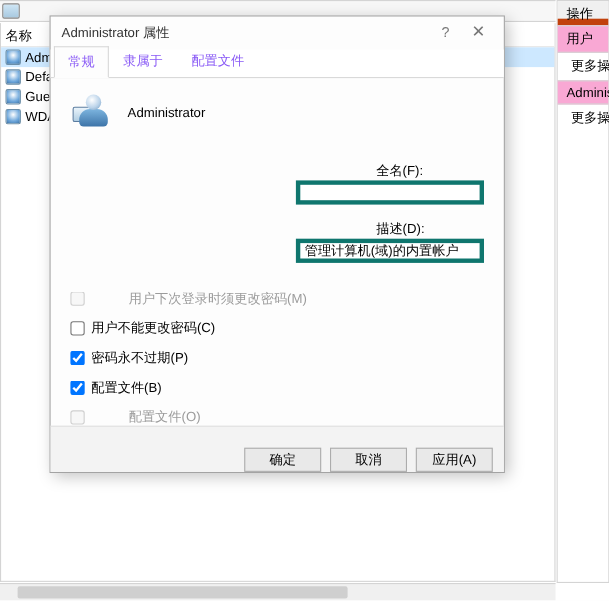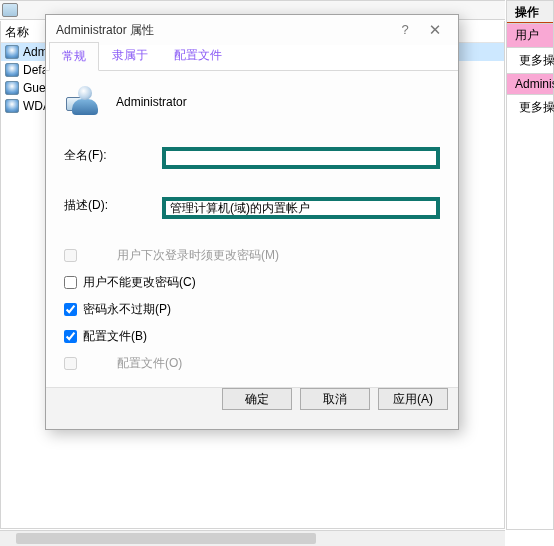--- a/index.html
+++ b/index.html
@@ -67,23 +67,23 @@
   .bg-right {
     position: absolute;
     left: 506px; top: 0;
     right: 0;
     height: 530px;
     border: 1px solid #d4d4d4;
   }
   .bg-right .ops-header {
     height: 22px;
     background: #f0f0f0;
-    border-bottom: 1px solid #c2410c;
+    border-bottom: 6px solid #c2410c;
     padding-left: 8px;
-    font-weight: bold;
+    font-weight: normal;
     line-height: 22px;
   }
   .bg-right .ops-item {
     padding: 4px 6px 4px 12px;
     white-space: nowrap;
   }
   .bg-right .ops-group {
     background: #f9a8d4;
     border-bottom: 1px solid #d4d4d4;
     border-top: 1px solid #d4d4d4;
@@ -170,22 +170,23 @@
     position: absolute;
     width: 20px; height: 14px;
     background: linear-gradient(#eaf4fb,#b0cde2);
     border: 1px solid #5a7ca0;
     border-radius: 2px;
     left: 0; top: 12px;
   }
   .identity .uname { font-size: 12px; }
   .form-row {
     display: flex;
-    align-items: flex-start;
-    margin-bottom: 28px;
+    align-items: flex-end;
+    margin-bottom: 14px;
+    flex-direction: column;
   }
   .form-row label {
     width: 98px;
     font-size: 12px;
   }
   .form-row input[type=text] {
     flex: 1;
     height: 22px;
     border: 4px solid #0f766e;
     padding: 0 4px;
@@ -206,21 +207,21 @@
     margin: 0;
   }
   .dlg-buttons {
     position: absolute;
     left: 0; bottom: 0; right: 0;
     height: 42px;
     border-top: 1px solid #e0e0e0;
     background: #f3f3f3;
     display: flex;
     justify-content: flex-end;
-    align-items: flex-start;
+    align-items: flex-end;
     gap: 8px;
     padding: 0 10px;
   }
   .dlg-buttons button {
     width: 70px;
     height: 22px;
     background: #e9e9e9;
     border: 1px solid #acacac;
     font-size: 12px;
     font-family: inherit;

